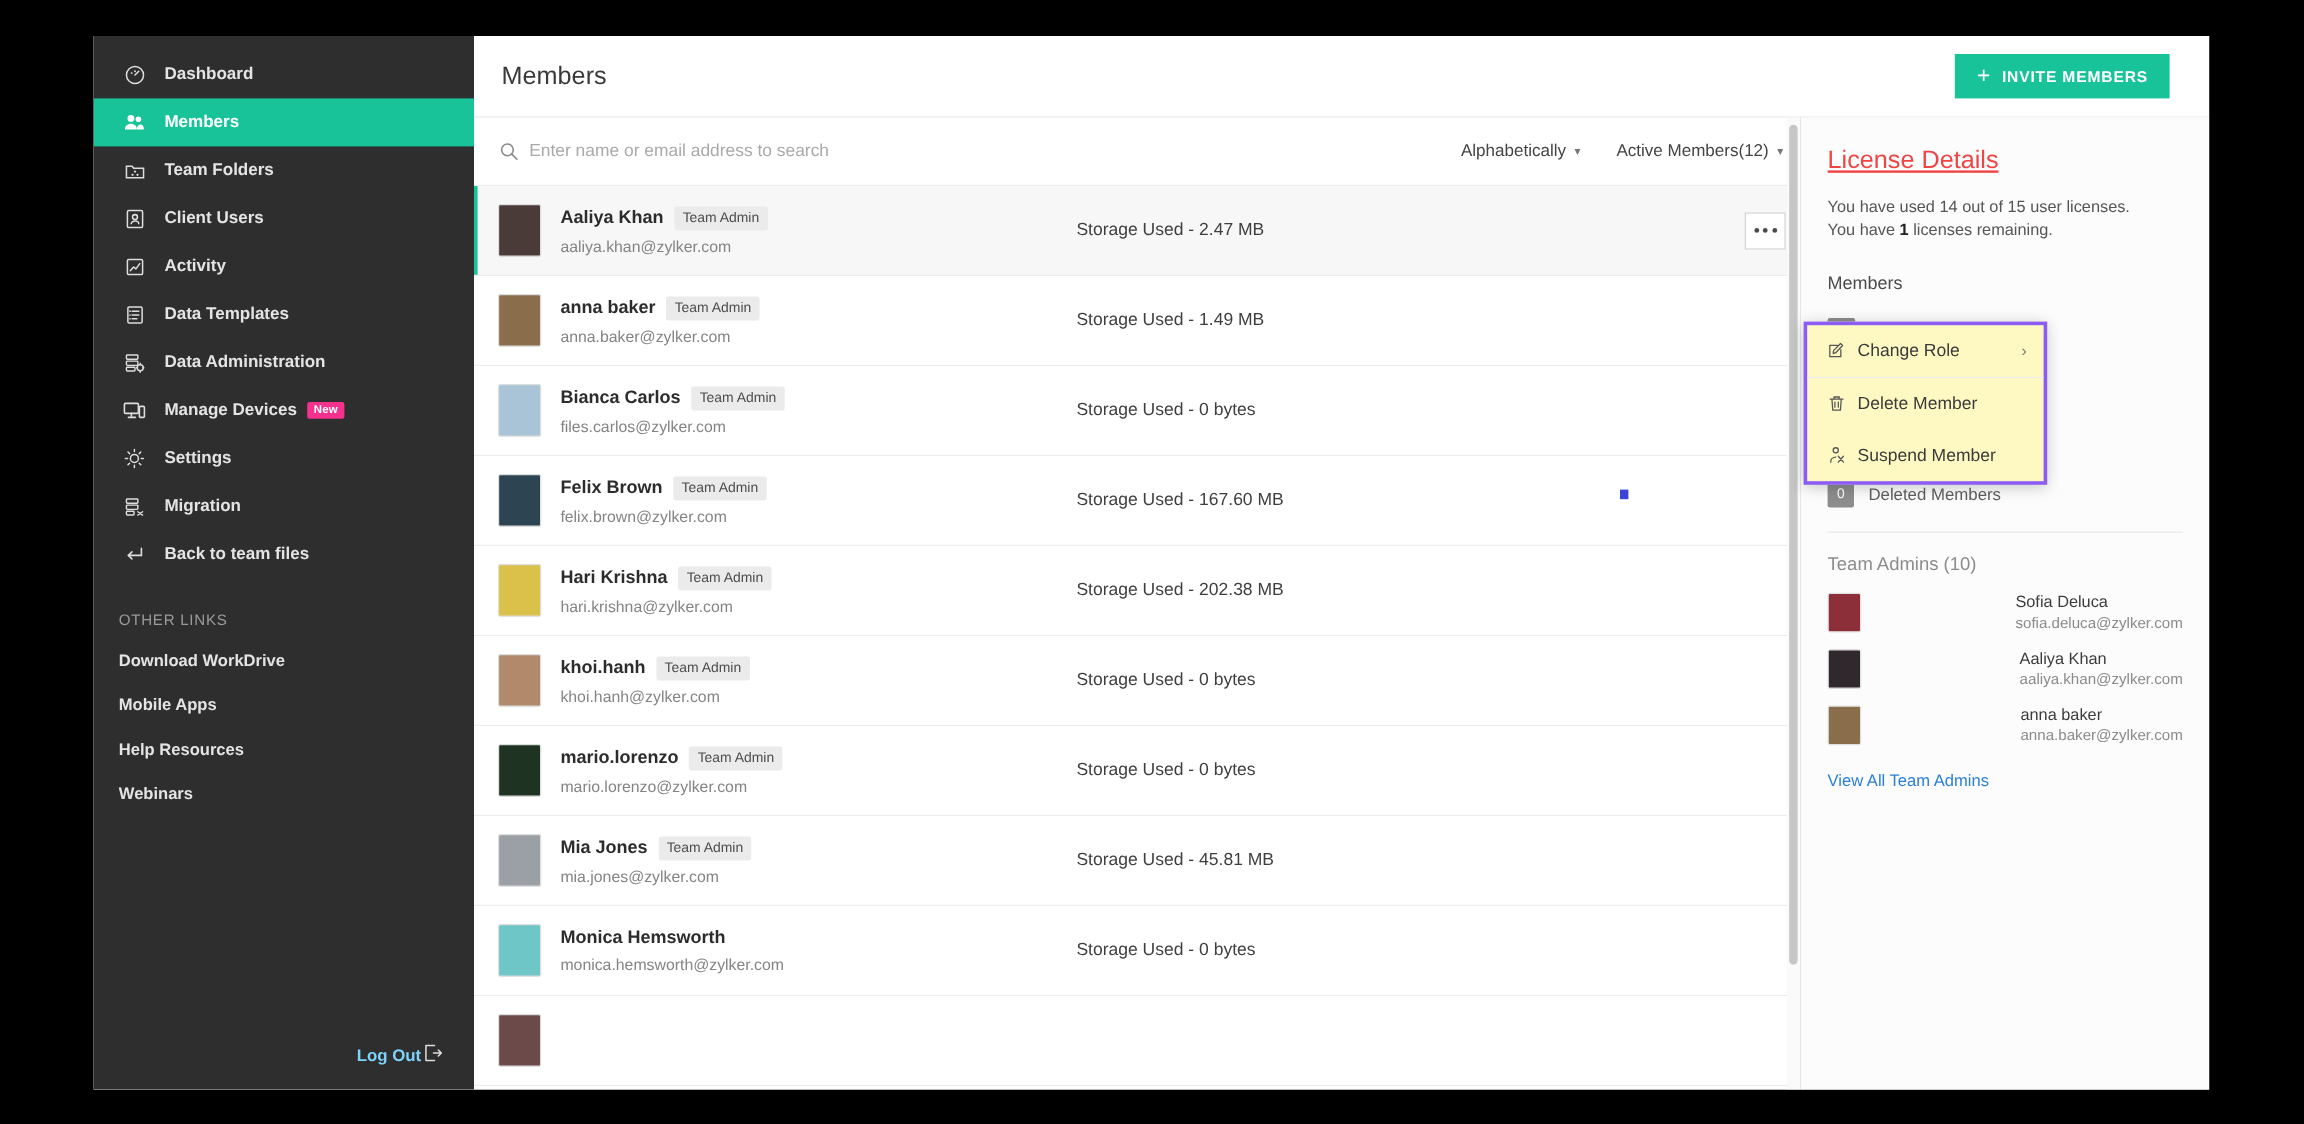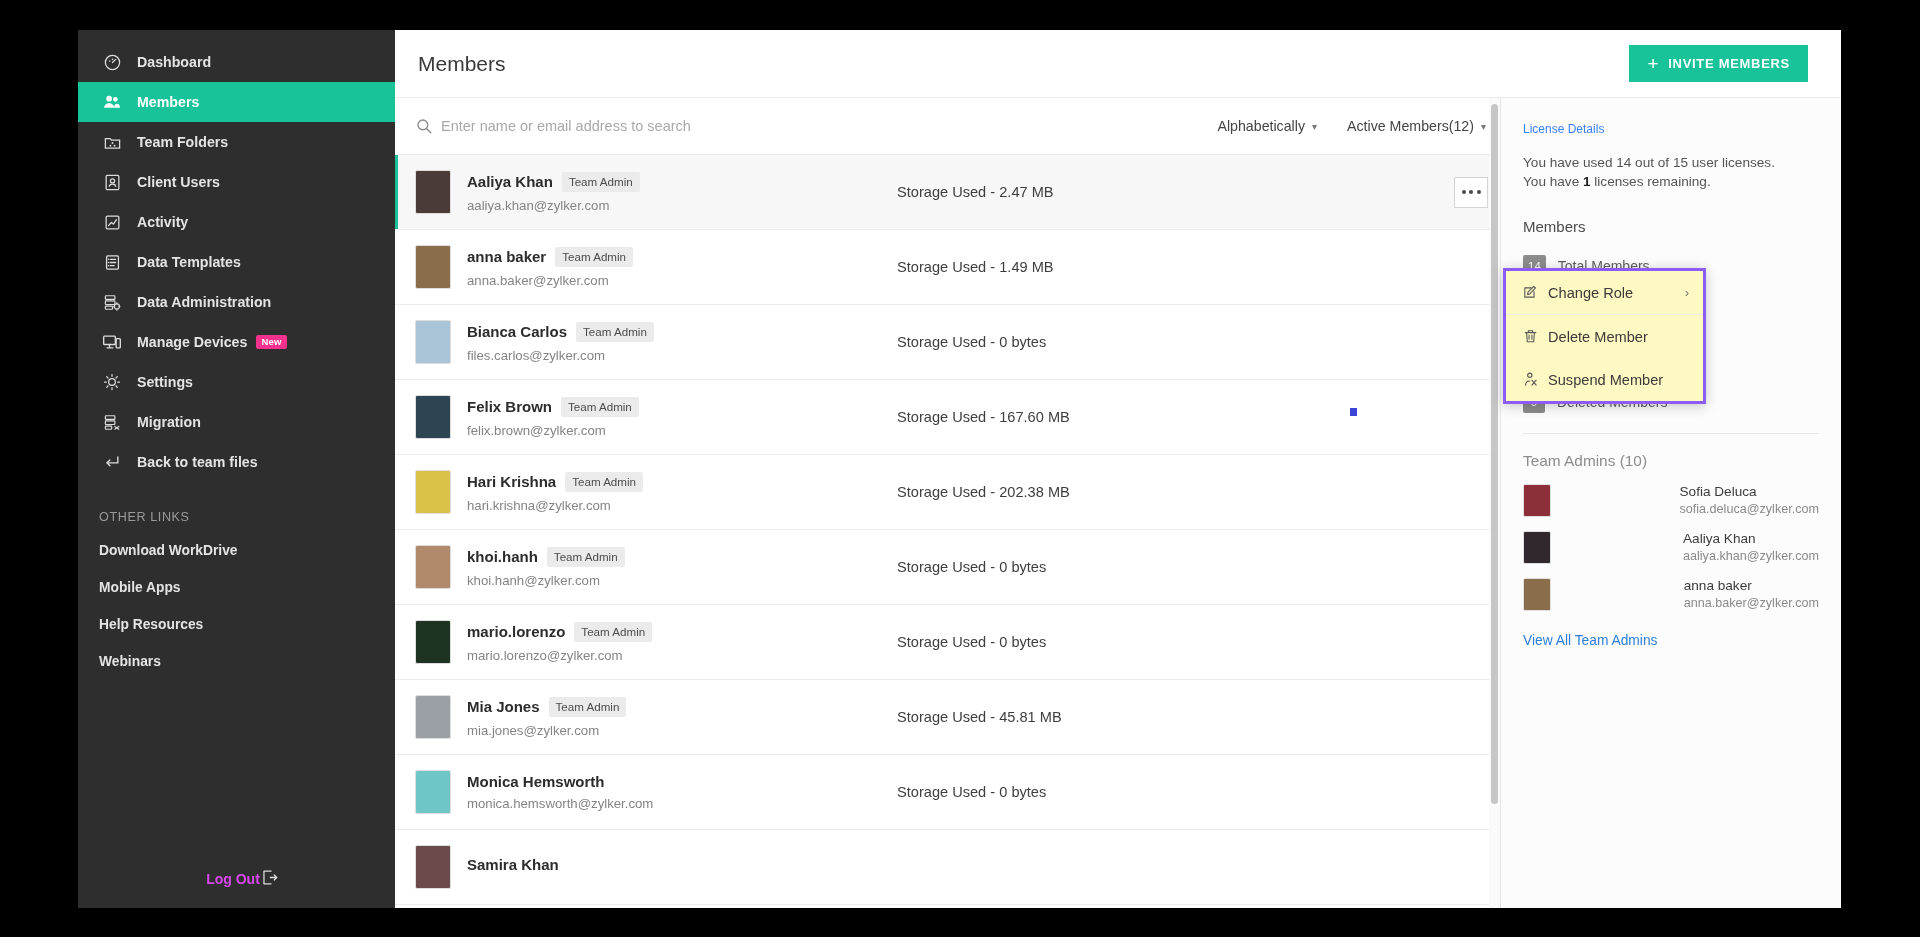--- a/index.html
+++ b/index.html
@@ -84,23 +84,23 @@
     font-size: 12.6px; color: #9a9a9a;
     padding: 28px 0 8px 21px; letter-spacing: .6px;
   }
   .link-item {
     font-size: 13.8px; font-weight: bold; color: #e4e4e4;
     padding: 11px 0 11px 21px; cursor: pointer;
   }
   .logout {
     position: absolute; bottom: 0; left: 0; right: 0;
     height: 58px;
-    display: flex; align-items: center; justify-content: center;
-    padding: 0 9px 0 21px;
-    font-size: 14px; font-weight: bold; color: #d946ef;
+    display: flex; align-items: center; justify-content: flex-end;
+    padding: 0 25px 0 21px;
+    font-size: 14px; font-weight: bold; color: #7dd3fc;
     cursor: pointer;
   }
 
   
   .main {
     flex: 1; display: flex; flex-direction: column;
     min-width: 0; background: #fff;
     position: relative;
   }
   .topbar {
@@ -225,21 +225,21 @@
     width: 7px; height: 8px; background: #3b44d6; z-index: 50;
   }
 
   
   .rightpanel {
     flex: 0 0 340px; width: 340px;
     background: #fcfcfc;
     padding: 0 22px;
     position: relative;
   }
-  .rp-title { font-size: 12px; color: #3b82f6; padding: 24px 0 0 0; }
+  .rp-title { font-size: 21px; color: #ef4444; padding: 24px 0 0 0; text-decoration: underline; }
   .rp-lic { font-size: 13.6px; color: #555; line-height: 1.42; margin-top: 17px; }
   .rp-lic b { font-weight: bold; color: #222; }
   .rp-sec-title { font-size: 15px; color: #4b4b4b; margin-top: 26px; }
 
   .counts { margin-top: 14px; }
   .crow { display: flex; align-items: center; height: 34px; position: relative; }
   .crow.indent { padding-left: 33px; }
   .crow.indent::before {
     content:""; position:absolute; left:12px; top:-10px; bottom:17px;
     border-left: 1px solid #d6d6d6; border-bottom: 1px solid #d6d6d6;
@@ -556,26 +556,20 @@
               <div class="rowinfo">
                 <div class="nameline">
                   <span class="mname">Monica Hemsworth</span>
                 </div>
                 <div class="memail">monica.hemsworth@zylker.com</div>
               </div>
               <div class="storage">Storage Used - 0 bytes</div>
             </div>
             <div class="row">
               <div class="avatar" style="background-color:#6b4a4a"></div>
-              <div class="rowinfo">
-                <div class="nameline">
-                  <span class="mname">Samira Khan</span>
-                </div>
-                <div class="memail"></div>
-              </div>
             </div>
           </div>
 
         <div class="scroll-track">
           <div class="scroll-thumb"></div>
         </div>
 
         <div class="cursor-dot"></div>
 
         <div class="ctxmenu">

